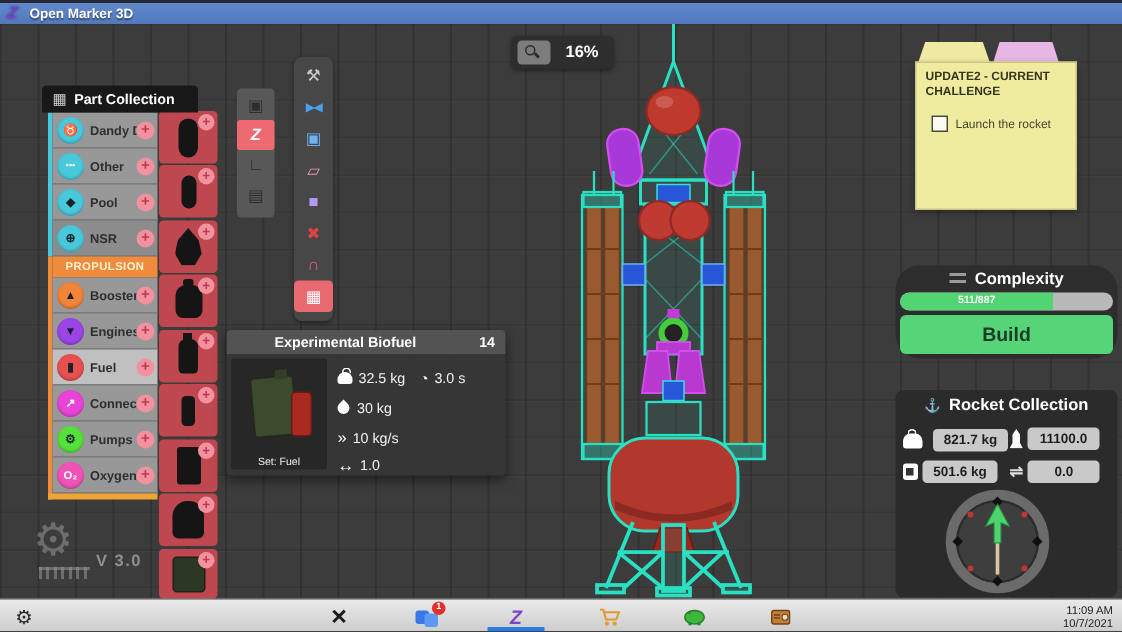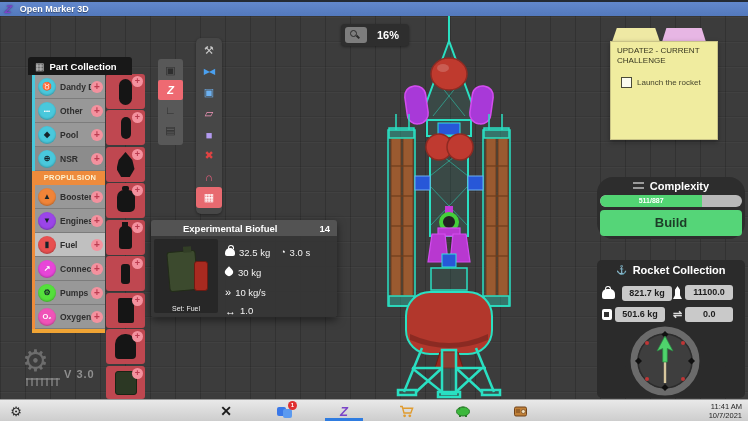--- a/index.html
+++ b/index.html
@@ -128,21 +128,21 @@
     clip-path:polygon(50% 0,78% 28%,78% 72%,100% 100%,0 100%,22% 72%,22% 28%);}
 
   
   .note-tab{position:absolute;top:28px;height:14px;z-index:15;}
   .note-tab.yellow{left:612px;width:48px;background:#efe9a4;
     clip-path:polygon(10% 0,90% 0,100% 100%,0 100%);}
   .note-tab.pink{left:662px;width:44px;background:#e7b6e4;
     clip-path:polygon(10% 0,90% 0,100% 100%,0 100%);}
   .note-body{position:absolute;left:610px;top:41px;width:108px;height:99px;background:#f0ec9f;
     border:1px solid #c9c387;box-sizing:border-box;z-index:16;box-shadow:0 2px 5px rgba(0,0,0,.35);}
-  .note-title{font-size:8px;font-weight:normal;color:#35351f;margin:4px 6px 12px 6px;line-height:9.5px;}
+  .note-title{font-size:8px;font-weight:bold;color:#35351f;margin:4px 6px 12px 6px;line-height:9.5px;}
   .note-task{display:flex;align-items:center;margin:4px 6px 0 10px;}
   .note-check{width:9px;height:9px;background:#fbfbef;border:1.4px solid #4a4a38;margin-right:5px;}
   .note-task-label{font-size:8px;color:#45452c;}
 
   
   .complexity{position:absolute;left:597px;top:177px;width:148px;height:62px;background:#2d2d2d;
     border-radius:16px;z-index:18;}
   .cx-head{display:flex;align-items:center;justify-content:center;height:17px;}
   .cx-icon{width:11px;height:8px;margin-right:6px;
     background:linear-gradient(#9a9a9a 2px,transparent 2px,transparent 5px,#9a9a9a 5px,#9a9a9a 7px,transparent 7px);}
@@ -579,18 +579,18 @@
     </div>
     <div class="tb-item tb-radio">
       <svg width="13" height="12" viewBox="0 0 13 12">
         <rect x="0.5" y="2" width="12" height="9" rx="1.5" fill="#c08038" stroke="#70431a"></rect>
         <circle cx="9.3" cy="6.5" r="2" fill="#f0e0c0" stroke="#70431a" stroke-width="0.7"></circle>
         <line x1="2" y1="5" x2="6" y2="5" stroke="#70431a"></line>
           <line x1="2" y1="7" x2="6" y2="7" stroke="#70431a"></line>
       </svg>
     </div>
     <div class="tb-clock">
-      <div>11:41 AM</div>
+      <div>11:09 AM</div>
       <div>10/7/2021</div>
     </div>
   </div>
 
 </div>
 
 </body></html>

